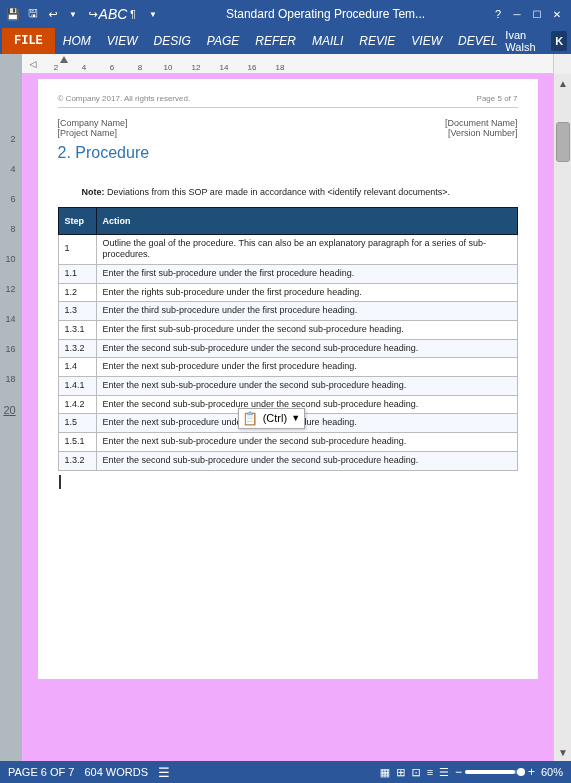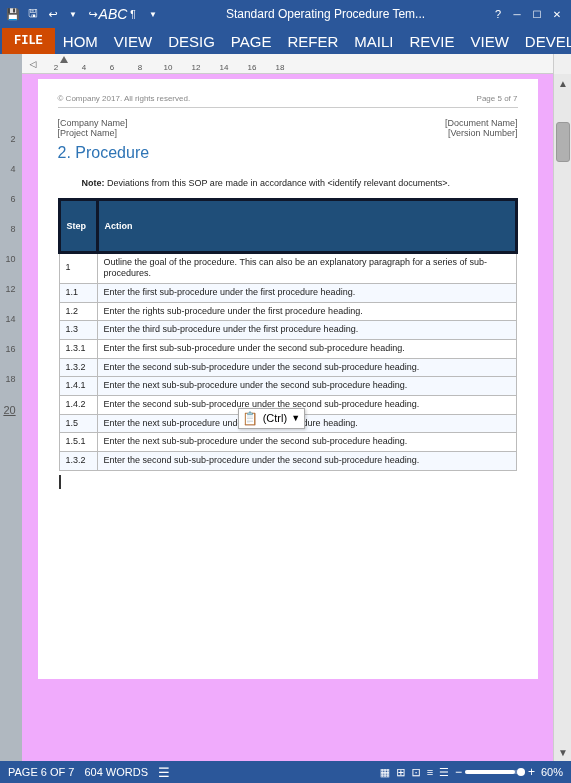--- a/index.html
+++ b/index.html
@@ -40,26 +40,27 @@
       font-weight: bold;
       height: 26px;
       display: flex;
       align-items: center;
       cursor: pointer;
       font-family: Liberation Mono, monospace;
     }
     .ribbon-tab {
       color: white;
       padding: 3px 8px;
-      font-size: 15px;
+      font-size: 12px;
       height: 26px;
       display: flex;
       align-items: center;
       cursor: pointer;
       white-space: nowrap;
+      font-style: italic;
     }
     .user-section { margin-left: auto; display: flex; align-items: center; color: white; font-size: 11px; padding-right: 4px; }
     .user-avatar { width: 20px; height: 20px; background: #1a3a6b; border-radius: 2px; display: flex; align-items: center; justify-content: center; font-size: 11px; font-weight: bold; color: white; margin-left: 4px; }
 
     
     .ruler {
       background: #f5f5f5;
       border-bottom: 1px solid #ccc;
       height: 20px;
       display: flex;
@@ -101,30 +102,30 @@
       padding-bottom: 4px;
       border-bottom: 1px solid #ccc;
     }
 
     
     .doc-header { display: flex; justify-content: space-between; margin-bottom: 6px; }
     .doc-header-left, .doc-header-right { font-size: 9px; color: #555; }
     .doc-header-right { text-align: right; }
 
     
-    .section-heading { font-size: 16px; color: #2e74b5; margin-bottom: 15px; }
+    .section-heading { font-size: 16px; color: #2e74b5; margin-bottom: 24px; }
 
     
     .body-text { font-size: 9px; color: #222; margin-bottom: 6px; line-height: 1.4; }
     .note-text { font-size: 9px; color: #222; margin-bottom: 8px; line-height: 1.4; }
     .note-bold { font-weight: bold; padding-left: 24px; }
 
     
     .sop-table { width: 100%; border-collapse: collapse; margin-top: 4px; font-size: 9px; }
-    .sop-table th { background: #1f4e79; color: white; padding: 20px 6px; text-align: left; font-weight: bold; border: 3px solid #0f172a; }
+    .sop-table th { background: #1f4e79; color: white; padding: 8px 6px; text-align: left; font-weight: bold; border: 1px solid #0f172a; }
     .sop-table td { border: 1px solid #bbb; padding: 3px 6px; vertical-align: middle; color: #222; line-height: 1.3; }
     .step-col { width: 38px; }
     .sop-table tr.alt td { background: #f5f9ff; }
     .sop-table tr td:first-child { font-size: 9px; }
 
     
     .paste-popup {
       position: absolute;
       bottom: 42px;
       left: 180px;
@@ -295,20 +296,24 @@
                 <td>Enter the third sub-procedure under the first procedure heading.</td>
               </tr>
               <tr>
                 <td>1.3.1</td>
                 <td>Enter the first sub-sub-procedure under the second sub-procedure heading.</td>
               </tr>
               <tr class="alt">
                 <td>1.3.2</td>
                 <td>Enter the second sub-sub-procedure under the second sub-procedure heading.</td>
               </tr>
+              <tr>
+                <td>1.4</td>
+                <td>Enter the next sub-procedure under the first procedure heading.</td>
+              </tr>
               <tr class="alt">
                 <td>1.4.1</td>
                 <td>Enter the next sub-sub-procedure under the second sub-procedure heading.</td>
               </tr>
               <tr>
                 <td>1.4.2</td>
                 <td>Enter the second sub-sub-procedure under the second sub-procedure heading.</td>
               </tr>
               <tr class="alt">
                 <td>1.5</td>

